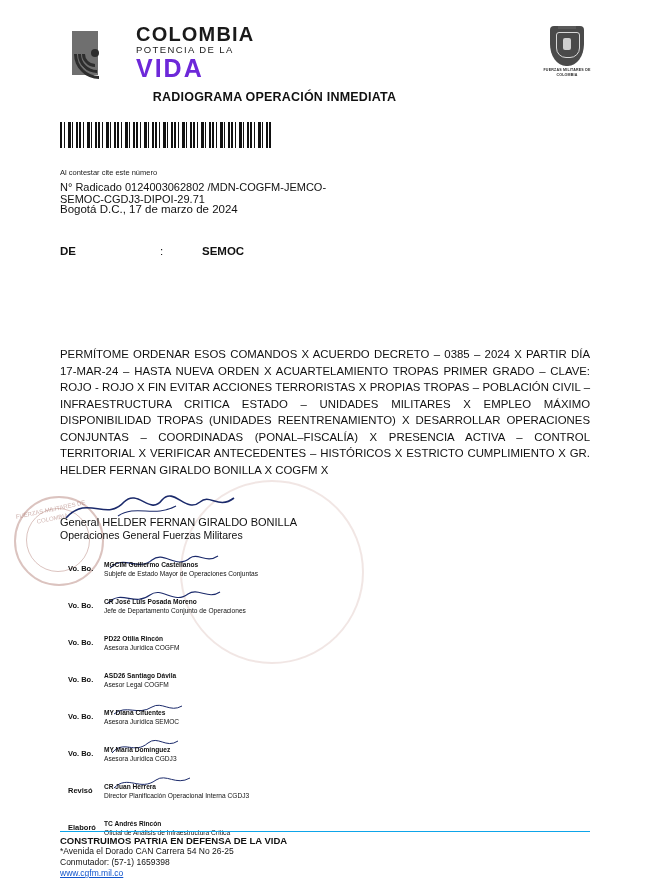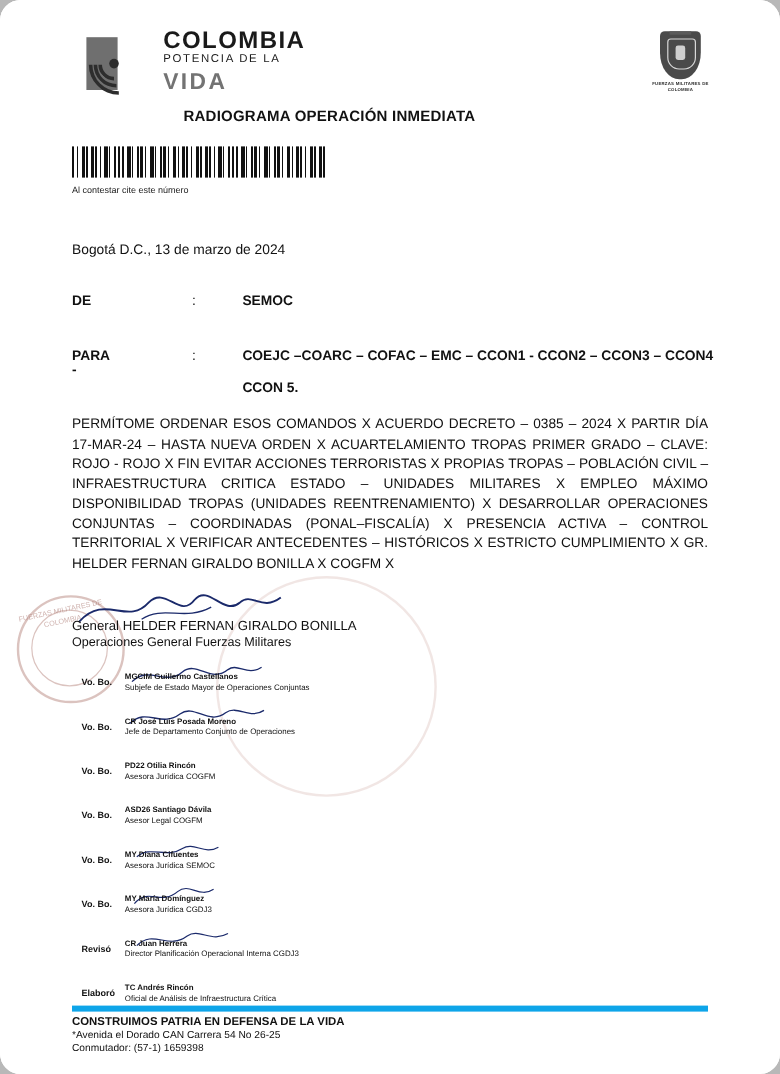--- a/index.html
+++ b/index.html
@@ -9,21 +9,20 @@
   }
   body {
     font-family: "Liberation Sans", sans-serif;
   }
   .page {
     position: relative;
     width: 650px;
     height: 895px;
     background: #ffffff;
     overflow: hidden;
-    border-radius: 17px;
   }
   .sheet {
     position: absolute;
     left: 0; top: 0;
     width: 650px;
     height: 895px;
     background: #fff;
   }
 
   
@@ -78,24 +77,24 @@
     color: #1a1a1a;
     line-height: 20px;
   }
   .logo-text .l2 {
     font-size: 9.5px;
     letter-spacing: 1.4px;
     color: #1a1a1a;
     line-height: 12px;
   }
   .logo-text .l3 {
-    font-size: 19px;
+    font-size: 25px;
     font-weight: bold;
     letter-spacing: 2px;
-    color: #737373;
+    color: #6d28d9;
     line-height: 25px;
   }
 
   .crest {
     position: absolute;
     right: 52px;
     top: 16px;
     width: 62px;
     text-align: center;
   }
@@ -169,21 +168,21 @@
       repeating-linear-gradient(90deg,
         #111 0px, #111 2px, #fff 2px, #fff 4px,
         #111 4px, #111 5px, #fff 5px, #fff 8px,
         #111 8px, #111 11px, #fff 11px, #fff 12px,
         #111 12px, #111 13px, #fff 13px, #fff 16px,
         #111 16px, #111 18px, #fff 18px, #fff 19px);
   }
   .barcode-caption {
     font-size: 7.5px;
     color: #222;
-    margin-top: 6px;
+    margin-top: 20px;
   }
   .radicado {
     font-size: 11px;
     color: #111;
     margin-top: 4px;
   }
 
   
   .city-date {
     position: absolute;
@@ -327,21 +326,21 @@
     border-radius: 50%;
     opacity: 0.25;
   }
 
   
   .footer {
     position: absolute;
     left: 60px;
     bottom: 16px;
     width: 530px;
-    border-top: 5px solid #0ea5e9;
+    border-top: 1px solid #0ea5e9;
     padding-top: 3px;
   }
   .footer .f1 {
     font-size: 9.5px;
     font-weight: bold;
     color: #111;
   }
   .footer .f2, .footer .f3 {
     font-size: 8.5px;
     color: #111;
@@ -382,32 +381,29 @@
         </div>
         <div class="crest-label">FUERZAS MILITARES DE COLOMBIA</div>
       </div>
     </div>
 
     <div class="doc-title">RADIOGRAMA OPERACIÓN INMEDIATA</div>
 
     <div class="barcode-block">
       <div class="barcode"></div>
       <div class="barcode-caption">Al contestar cite este número</div>
+      <div class="radicado">N° Radicado 0124003062802 /MDN-COGFM-JEMCO-SEMOC-CGDJ3-DIPOI-29.71</div>
     </div>
 
-    <div class="city-date">Bogotá D.C., 13 de marzo de 2024</div>
+    <div class="city-date">Bogotá D.C., 17 de marzo de 2024</div>
 
     <div class="field-row row-de">
       <span class="lbl">DE</span><span class="colon">:</span><span class="val">SEMOC</span>
     </div>
 
-    <div class="field-row row-para">
-      <span class="lbl">PARA</span><span class="colon">:</span><span class="val">COEJC –COARC – COFAC – EMC – CCON1 - CCON2 – CCON3 – CCON4 -</span>
-      <span class="val2">CCON 5.</span>
-    </div>
 
     <div class="para-body">PERMÍTOME ORDENAR ESOS COMANDOS X ACUERDO DECRETO – 0385 – 2024 X PARTIR DÍA 17-MAR-24 – HASTA NUEVA ORDEN X ACUARTELAMIENTO TROPAS PRIMER GRADO – CLAVE: ROJO - ROJO X FIN EVITAR ACCIONES TERRORISTAS X PROPIAS TROPAS – POBLACIÓN CIVIL – INFRAESTRUCTURA CRITICA ESTADO – UNIDADES MILITARES X EMPLEO MÁXIMO DISPONIBILIDAD TROPAS (UNIDADES REENTRENAMIENTO) X DESARROLLAR OPERACIONES CONJUNTAS – COORDINADAS (PONAL–FISCALÍA) X PRESENCIA ACTIVA – CONTROL TERRITORIAL X VERIFICAR ANTECEDENTES – HISTÓRICOS X ESTRICTO CUMPLIMIENTO X GR. HELDER FERNAN GIRALDO BONILLA X COGFM X</div>
 
     <div class="seal s1"></div>
     <div class="seal s2"></div>
     <div class="seal-text">FUERZAS MILITARES DE COLOMBIA</div>
     <div class="seal-big"></div>
 
     <svg class="scribble-main" viewBox="0 0 200 40">
       <path d="M8,30 C30,6 48,34 66,14 C80,0 92,28 104,12 C116,-2 128,26 142,14 C152,5 160,22 176,10" fill="none" stroke="#1b2a6b" stroke-width="1.6"></path>
@@ -499,16 +495,17 @@
           <span class="r">Oficial de Análisis de Infraestructura Crítica</span>
         </span>
       </div>
 
     </div>
 
     <div class="footer">
       <div class="f1">CONSTRUIMOS PATRIA EN DEFENSA DE LA VIDA</div>
       <div class="f2">*Avenida el Dorado CAN Carrera 54 No 26-25</div>
       <div class="f3">Conmutador:    (57-1) 1659398</div>
+      <div class="f4">www.cgfm.mil.co</div>
     </div>
 
   </div>
 </div>
 
 </body></html>

